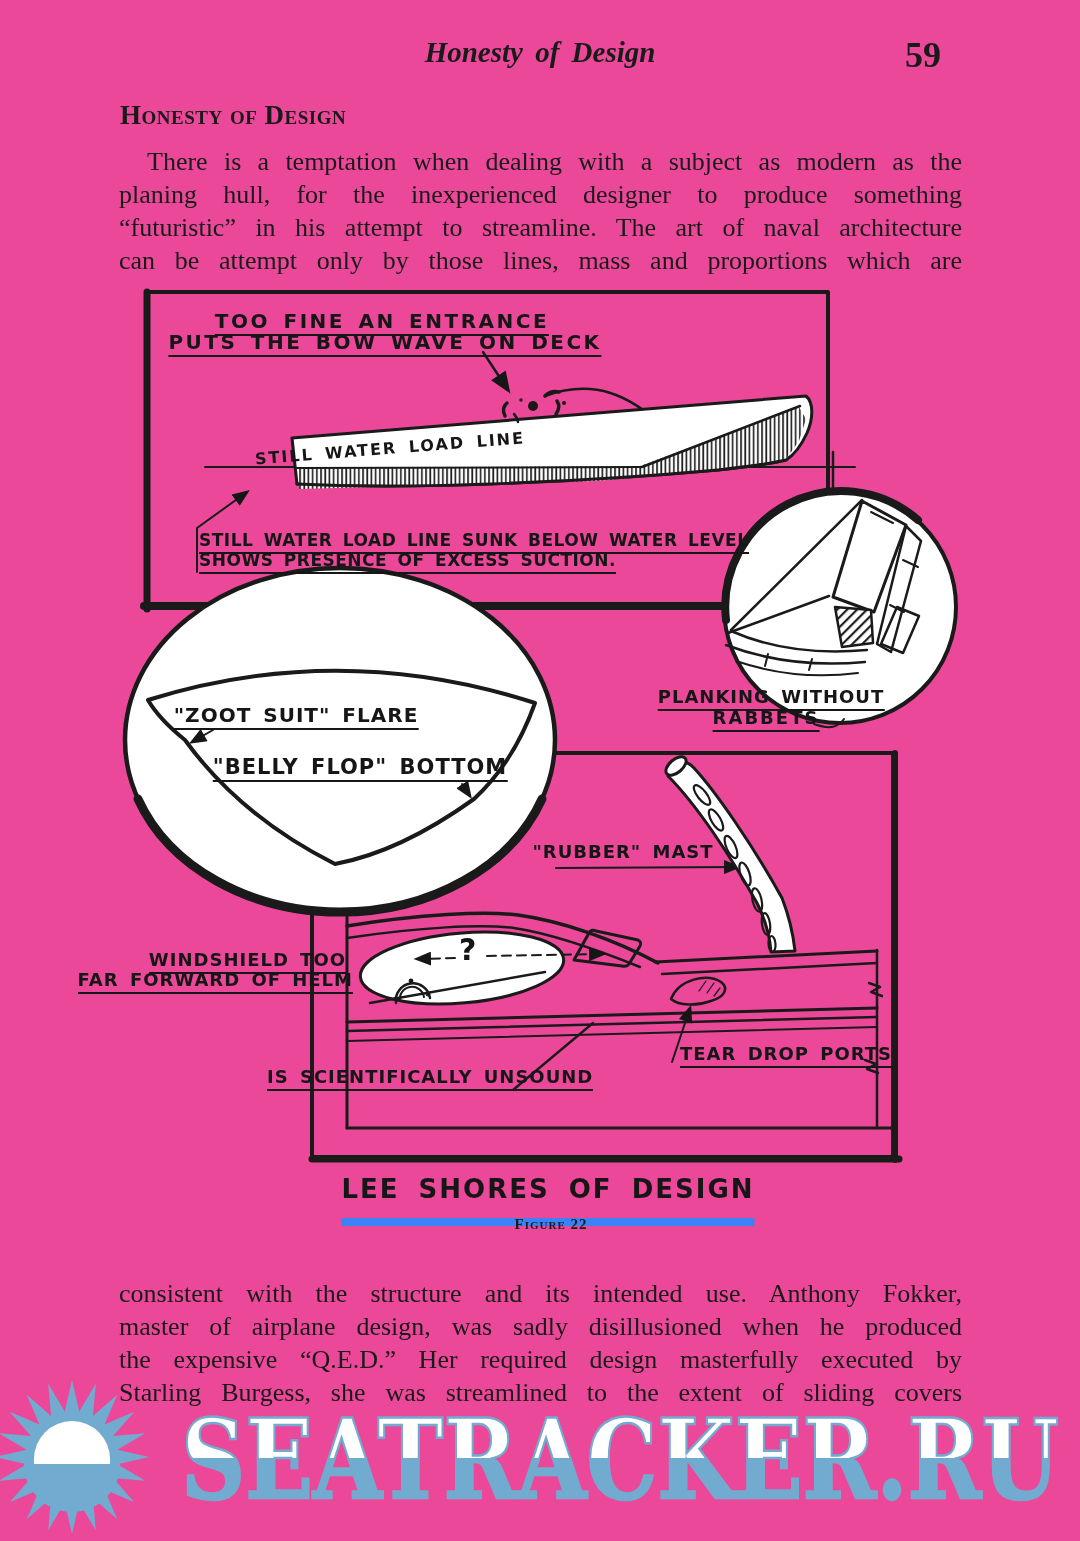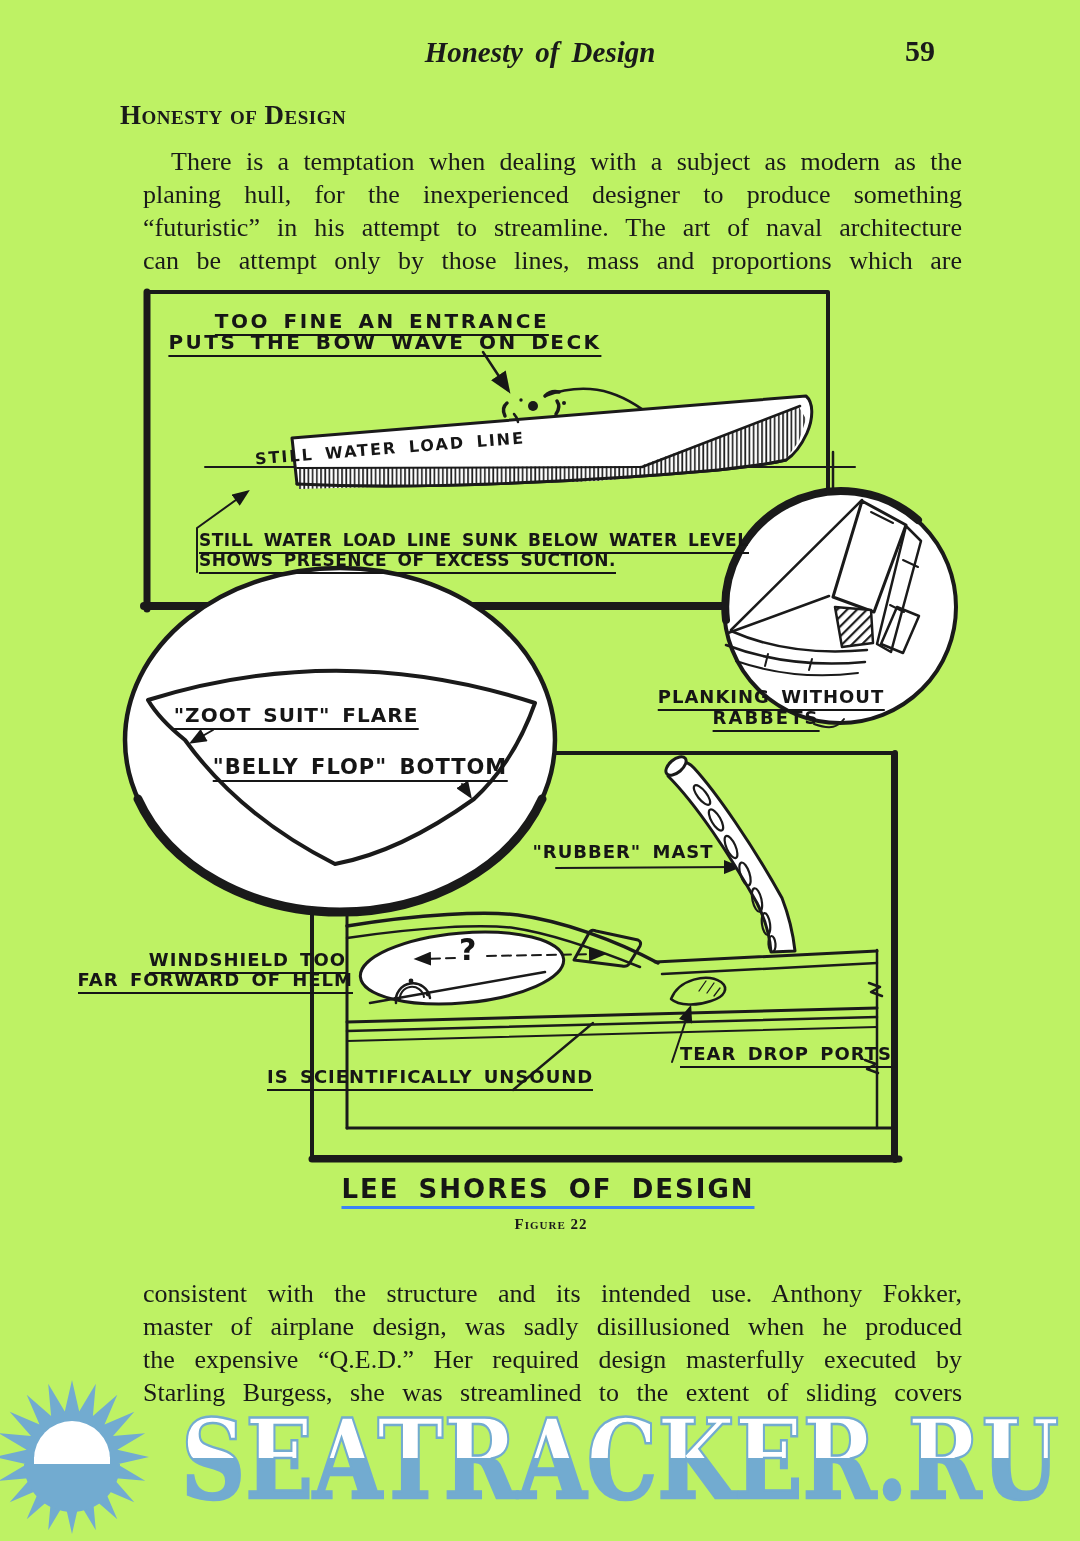--- a/index.html
+++ b/index.html
@@ -1,34 +1,34 @@
 <!DOCTYPE html>
 <html><head>
 <meta charset="utf-8">
 <style>
   html,body { margin:0; padding:0; background:#e8e8e8; }
   .page {
     position:relative; width:1080px; height:1541px; margin:0 auto;
-    background:#bef264; overflow:hidden;
+    background:#ec4899; overflow:hidden;
     font-family:"Liberation Serif", serif; color:#1a1a1a;
   }
   
   .running-title {
     position:absolute; top:36px; left:0; width:1080px; text-align:center;
     font-style:italic; font-weight:bold; font-size:29px; word-spacing:5px;
   }
-  .page-number { position:absolute; top:34px; left:905px; font-weight:bold; font-size:30px; }
+  .page-number { position:absolute; top:34px; left:905px; font-weight:bold; font-size:36px; }
   .section-heading {
     position:absolute; top:100px; left:120px;
     font-variant:small-caps; font-weight:bold; font-size:27px; letter-spacing:0.5px;
   }
   .para { position:absolute; left:119px; width:843px; font-size:26px; }
   .para .pline {
     display:block; height:33px; line-height:33px;
-    text-align:justify; text-align-last:justify; white-space:nowrap;margin-left:24px;
+    text-align:justify; text-align-last:justify; white-space:nowrap;
   }
   .para .indent { padding-left:28px; }
   #para1 { top:145px; }
   #para2 { top:1277px; }
   
   .fl {
     position:absolute; font-family:"DejaVu Sans", sans-serif; font-weight:700;
     color:#161616; white-space:nowrap; letter-spacing:1px; word-spacing:4px;
     line-height:1.15;
   }
@@ -36,21 +36,21 @@
   .ul { border-bottom:2.5px solid #161616; padding-bottom:1px; }
   .fs14 { font-size:20px; letter-spacing:2.5px; }
   .fs17 { font-size:17px; letter-spacing:0.5px; }
   .fs18 { font-size:18px; }
   .fs20 { font-size:20px; }
   .fs21 { font-size:21px; }
   .caption {
     position:absolute; left:548px; top:1174px; transform:translateX(-50%);
     font-family:"DejaVu Sans", sans-serif; font-weight:700; font-size:26px;
     letter-spacing:2px; word-spacing:8px; color:#161616;
-    border-bottom:3px solid #3b82f6; padding-bottom:2px; white-space:nowrap;
+    border-bottom:8px solid #3b82f6; padding-bottom:14px; white-space:nowrap;
   }
   .figno {
     position:absolute; left:551px; top:1216px; transform:translateX(-50%);
     font-variant:small-caps; font-weight:bold; font-size:15px; letter-spacing:1px;
     white-space:nowrap;
   }
   
   #fig, #wm { position:absolute; left:0; pointer-events:none; }
   #fig { top:0; }
   #fig * { stroke-linecap:round; stroke-linejoin:round; }

